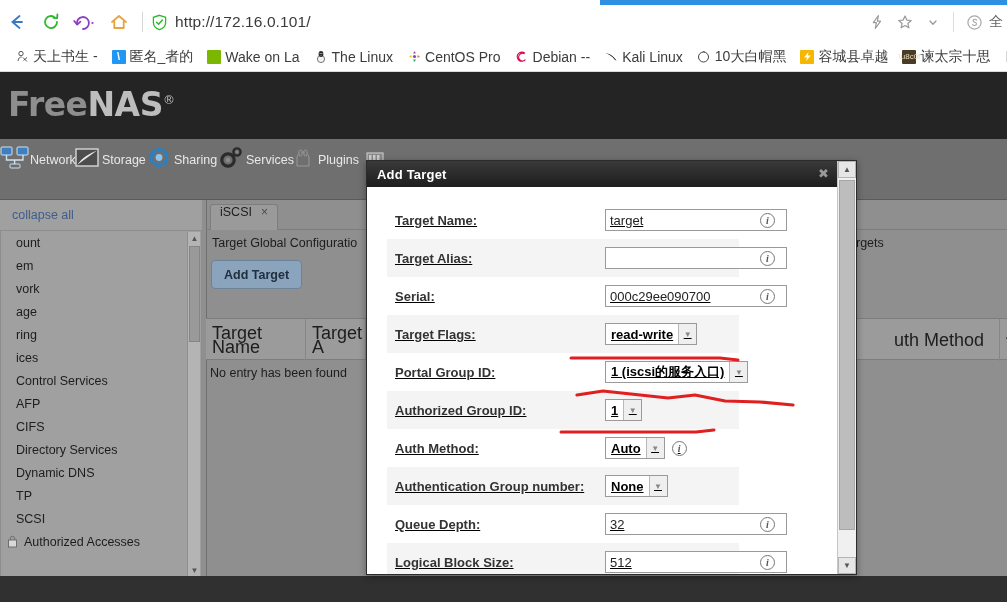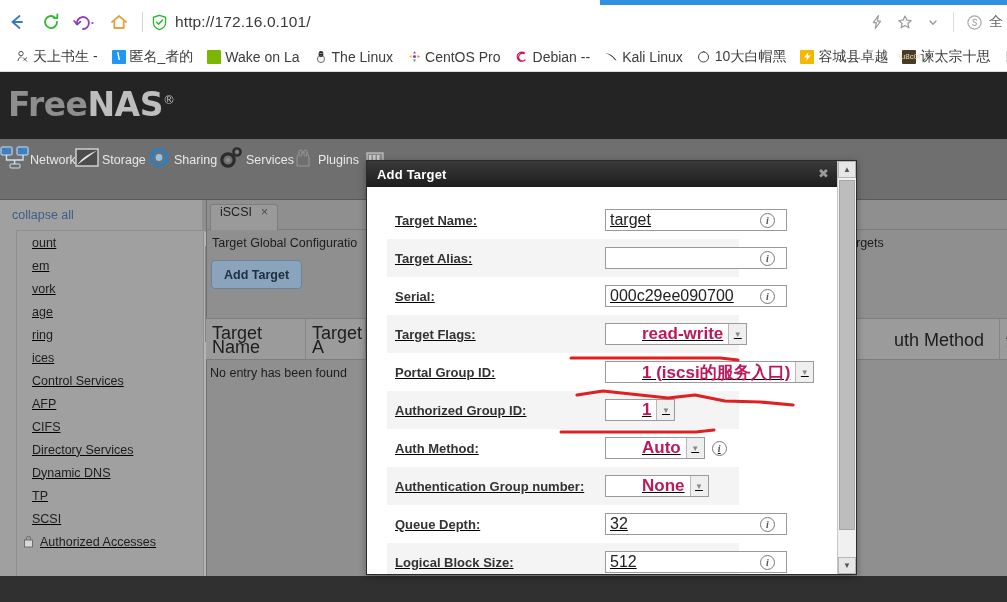--- a/index.html
+++ b/index.html
@@ -97,25 +97,24 @@
   .sidebar {
     position: absolute; left: 0; top: 128px; width: 202px; height: 402px;
     background: #a0a0a0;
   }
   .collapse-all {
     position: absolute; left: 0; top: 0; width: 202px; height: 30px;
     display: flex; align-items: center; padding-left: 12px;
     font-size: 12.5px; color: #3d5d8c;
   }
   .tree {
-    position: absolute; left: 16px; top: 30px; width: 202px; height: 347px;
+    position: absolute; left: 0; top: 30px; width: 202px; height: 347px;
     background: #a0a0a0; border-left: 1px solid #8d8d8d;
     border-top: 1px solid #8d8d8d; border-right: 1px solid #8d8d8d;
     overflow: hidden;
-    text-decoration: underline;
   }
   .tree-item {
     height: 23px; display: flex; align-items: center;
     font-size: 12.5px; color: #1d1d1d; padding-left: 0px;
     white-space: nowrap;
   }
   .tree-item .ti-ico { width: 15px; flex:0 0 auto; display:flex; align-items:center; justify-content:center; }
   .tree-scroll {
     position: absolute; right: 1px; top: 1px; width: 13px; height: 345px;
     background: #b4b4b4; border-left: 1px solid #909090;
@@ -202,31 +201,31 @@
     position: relative; height: 38px; display: flex; align-items: center;
     margin: 0 20px;
   }
   .frow.alt { background: #f4f4f4; }
   .flabel {
     width: 218px; flex: 0 0 auto; font-size: 13px; font-weight: bold;
     color: #333333; padding-left: 8px;
   }
   .ftext {
     height: 22px; border: 1px solid #9a9a9a; background: #fff;
-    font-size: 16px; color: #222; padding: 0 4px; line-height: 20px;
+    font-size: 13px; color: #222; padding: 0 4px; line-height: 20px;
     font-family: "Liberation Sans", sans-serif;
   }
   .ftext.wide { width: 182px; }
   .fsel {
     display: inline-flex; align-items: stretch; height: 22px;
     border: 1px solid #9a9a9a; background: #fff;
   }
   .fsel .sv {
     display: flex; align-items: center; padding: 0 5px;
-    font-size: 17px; font-weight: bold; color: #be185d; white-space: nowrap; margin-left: 31px;
+    font-size: 13px; font-weight: bold; color: #000000; white-space: nowrap;
   }
   .fsel .sarrow {
     width: 18px; border-left: 1px solid #b9b9b9; background: #efefef;
     display: flex; align-items: center; justify-content: center;
     font-size: 8px; color: #888;
   }
   .info-i {
     position: absolute; width: 15px; height: 15px; border-radius: 50%;
     border: 1px solid #777; color: #555; font-size: 10px; font-style: italic;
     font-weight: bold; display: flex; align-items: center; justify-content: center;

